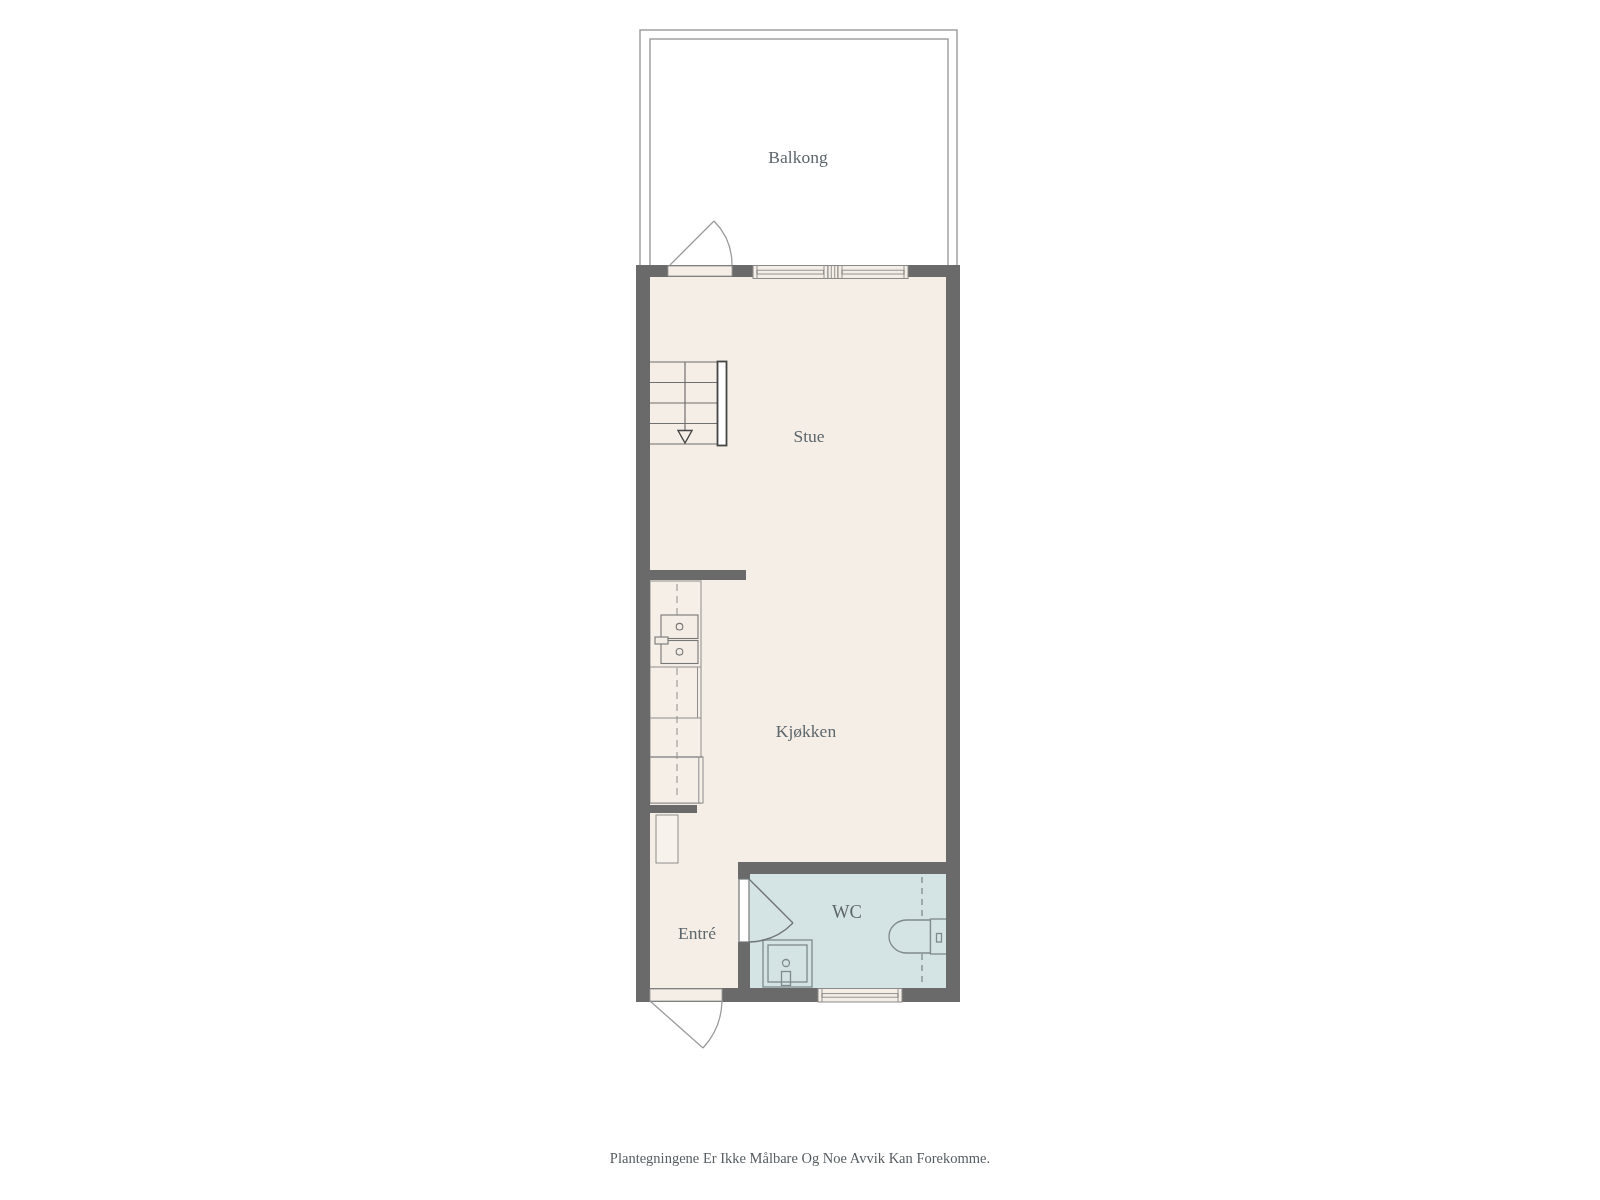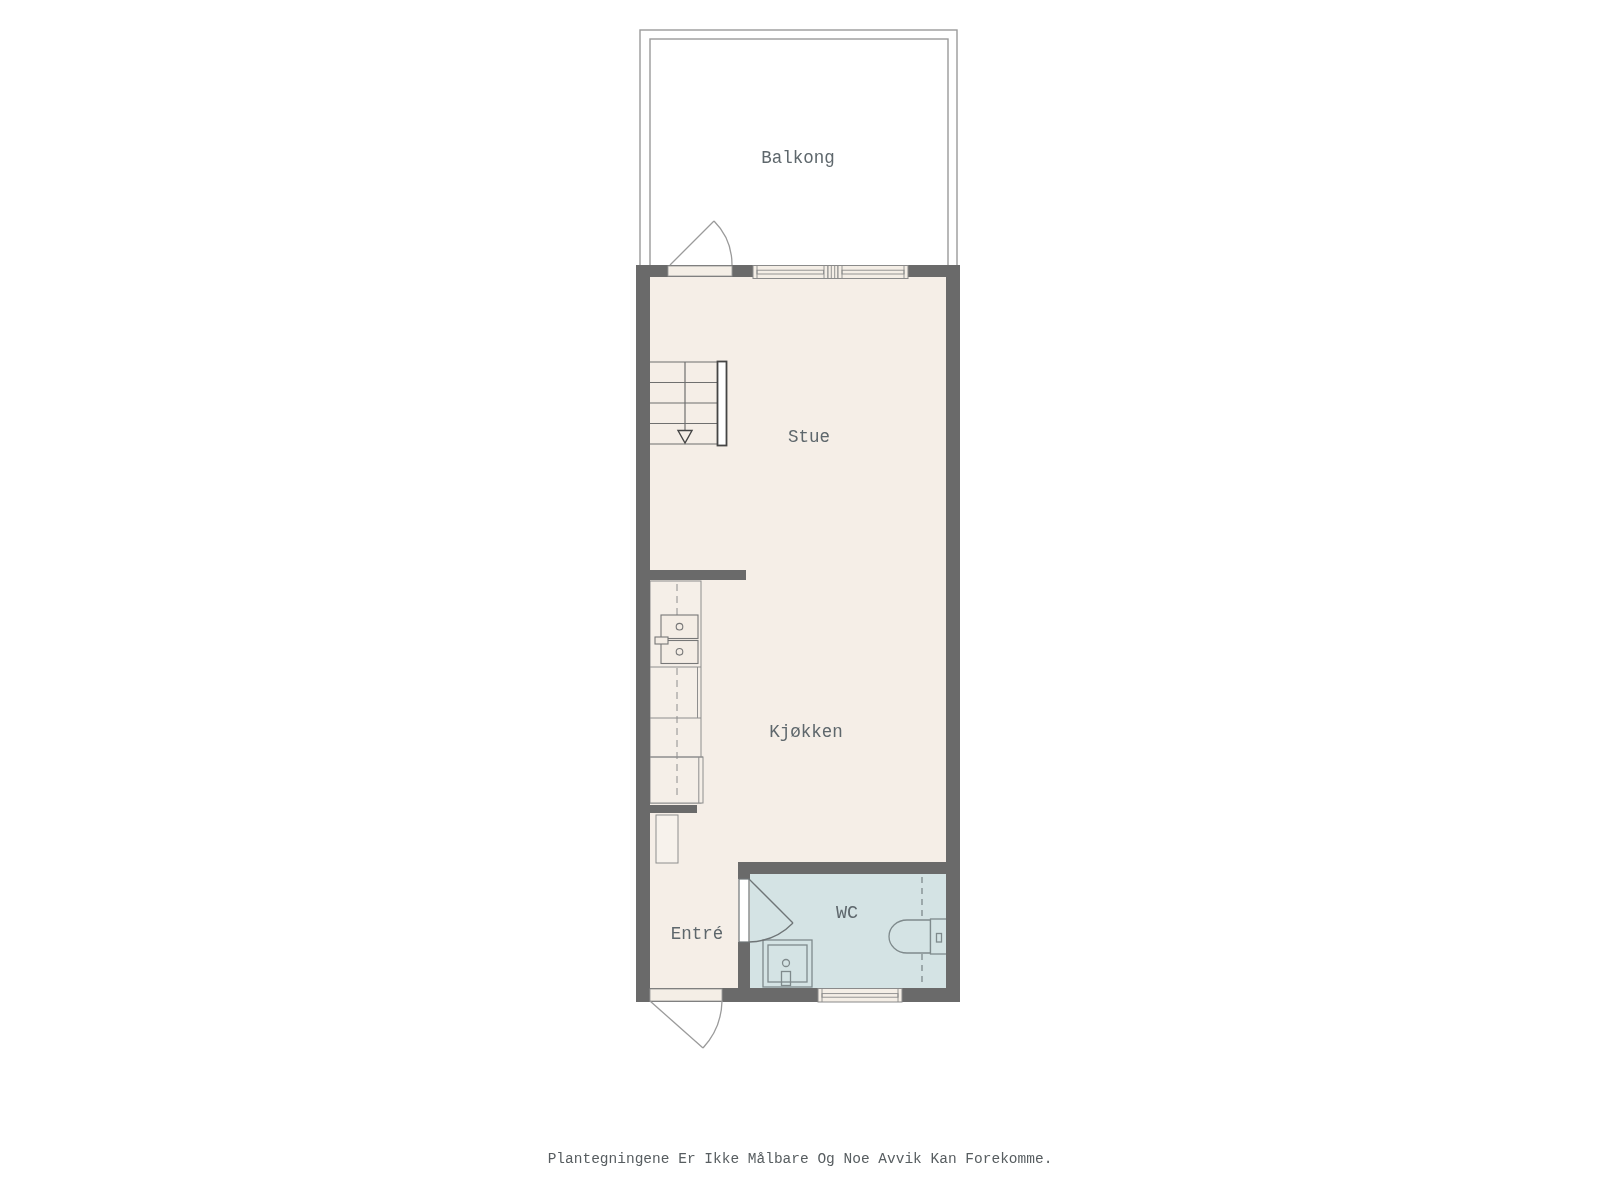--- a/index.html
+++ b/index.html
@@ -1,17 +1,17 @@
 <!DOCTYPE html>
 <html><head>
 <meta charset="utf-8">
 <style>
   html,body { margin:0; padding:0; background:#ffffff; }
   .page { position:relative; width:1600px; height:1200px; background:#ffffff; overflow:hidden;
-          font-family:Liberation Mono, monospace; }
+          font-family:Liberation Serif, serif; }
   svg { display:block; }
 
   .wall          { fill:#6a6a6a; }
   .floor-main    { fill:#f5eee7; }
   .floor-wc      { fill:#d4e3e4; }
 
   .balcony-rect  { fill:#ffffff; stroke:#9b9b9b; stroke-width:1.4; }
 
   .sill          { fill:#f4eee6; stroke:#9b9b9b; stroke-width:0.9; }
   .window-rect   { fill:#f4eee6; stroke:#8a8a8a; stroke-width:1; }

